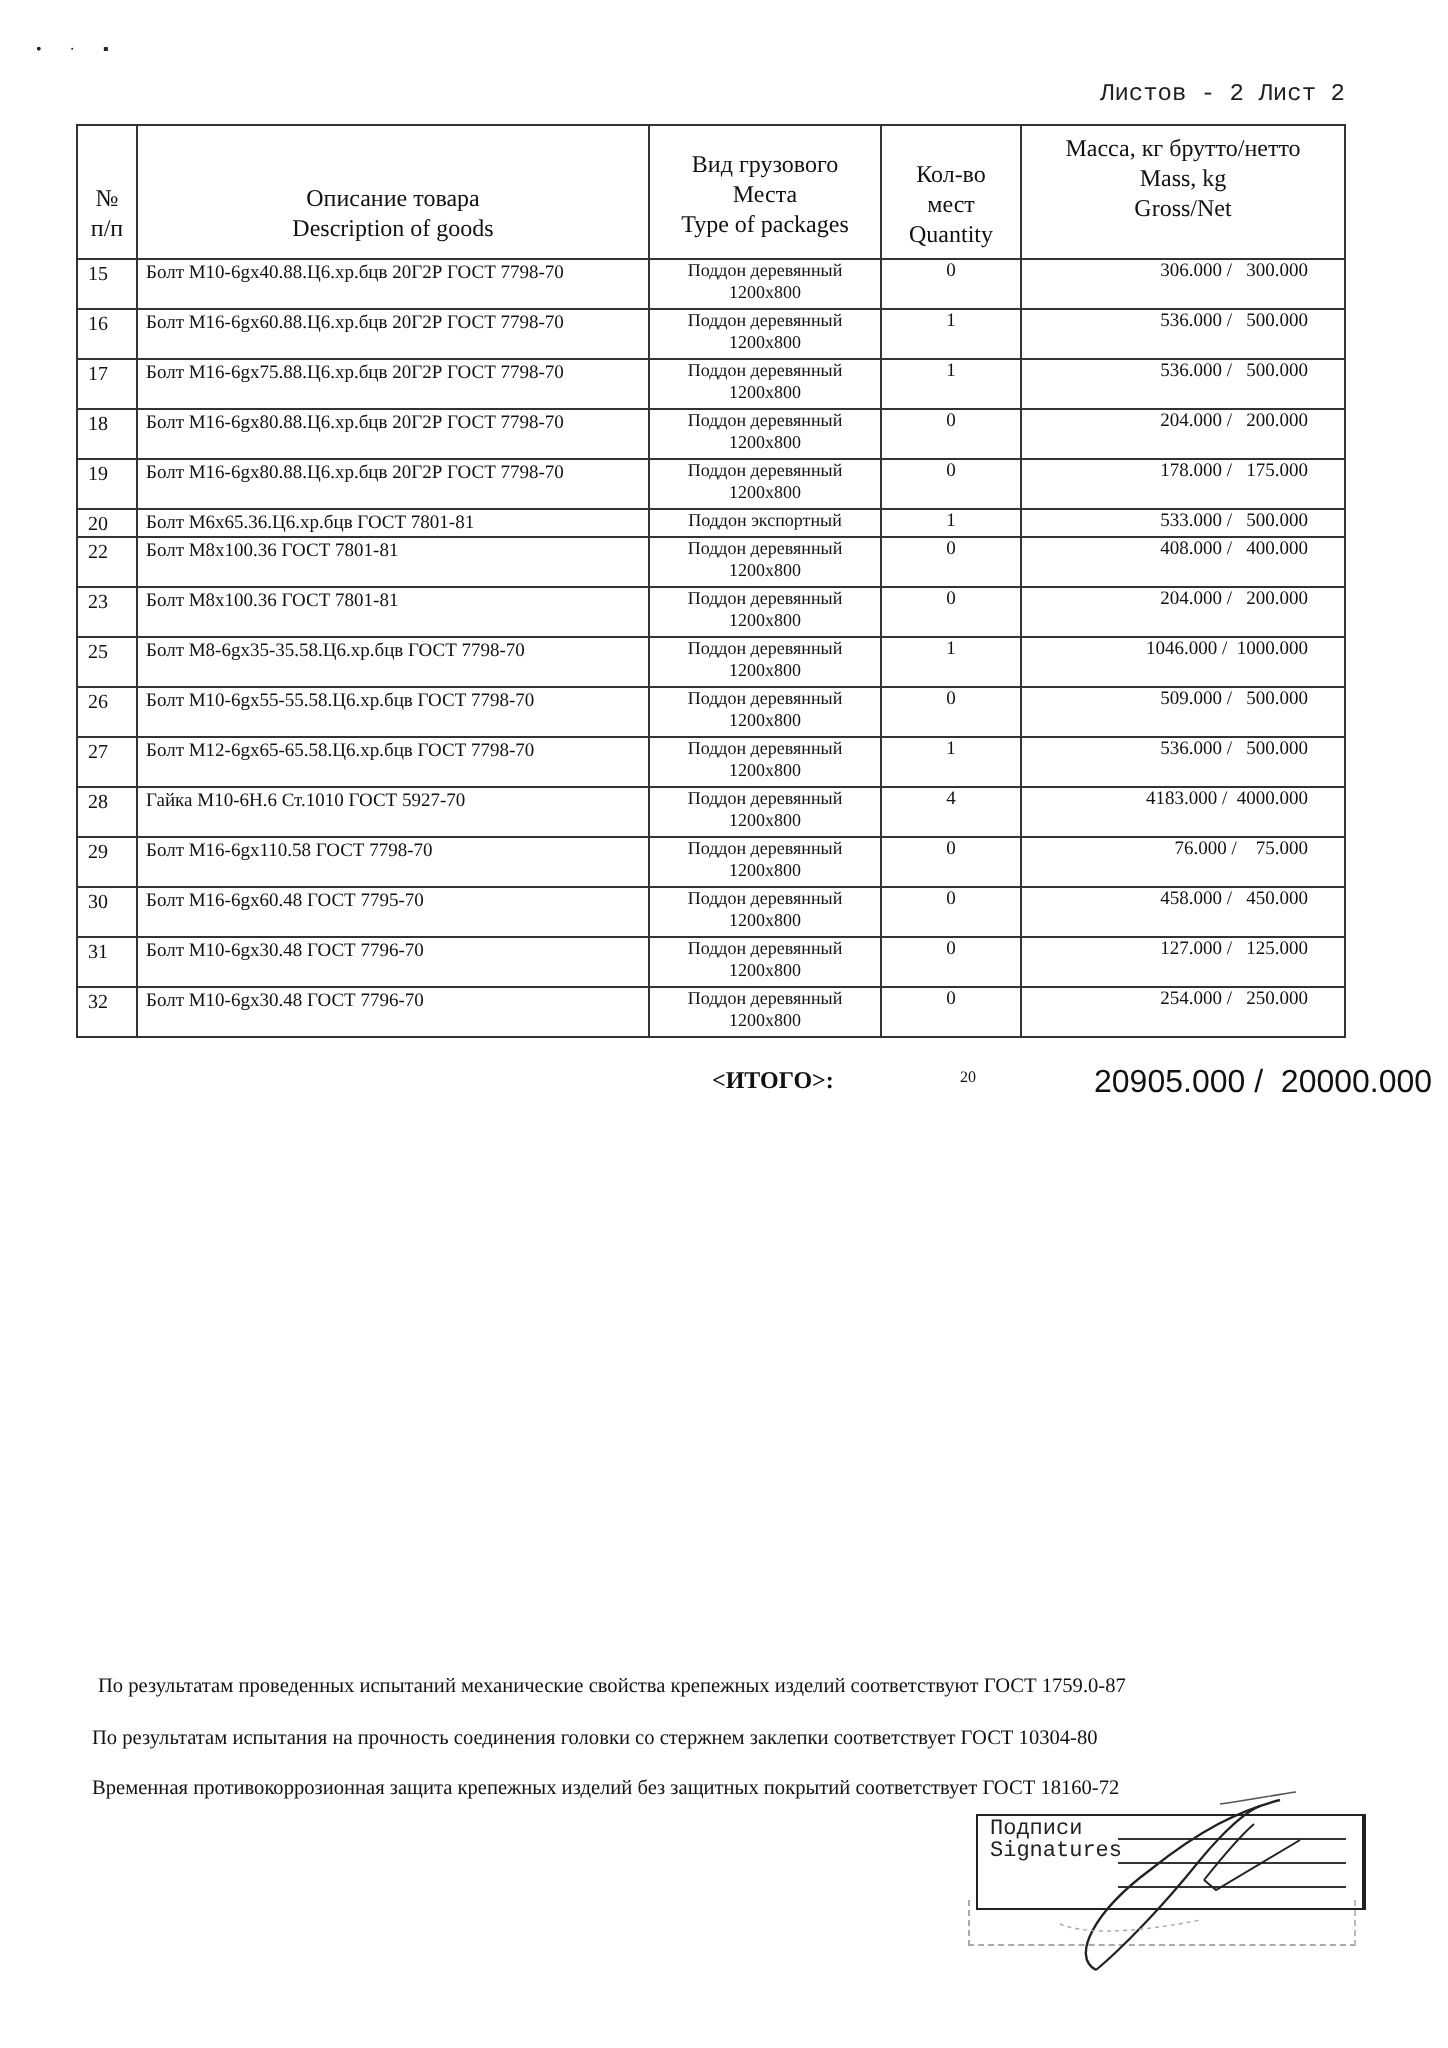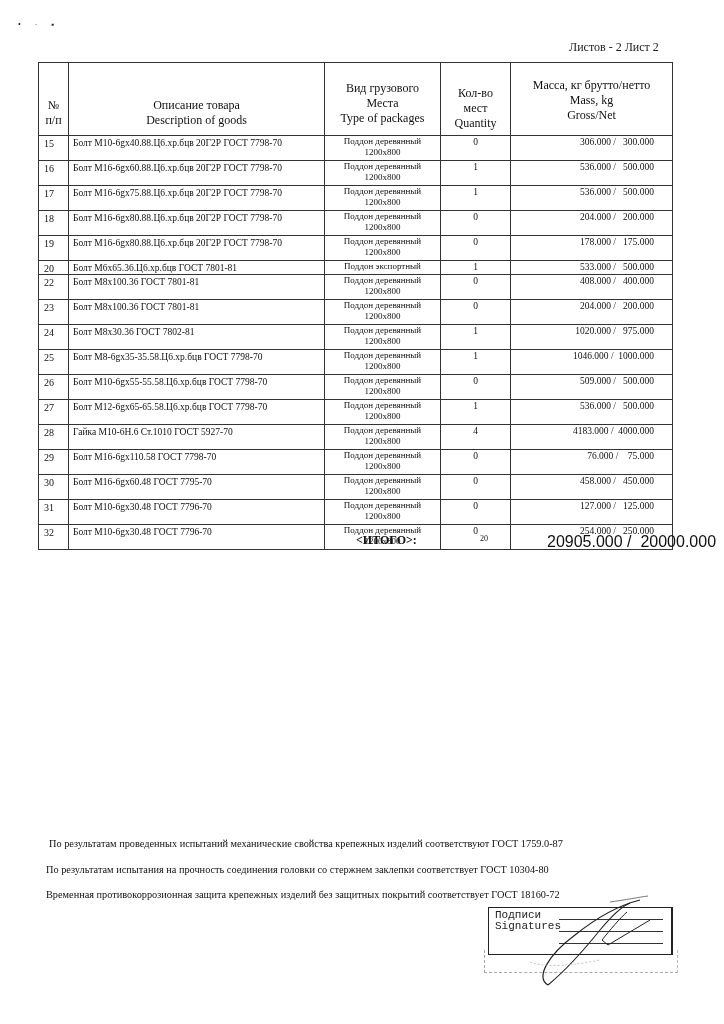--- a/index.html
+++ b/index.html
@@ -2,57 +2,57 @@
 <html><head>
 <meta charset="utf-8">
 <style>
   html, body { margin: 0; padding: 0; background: #ffffff; }
   body {
     width: 724px; height: 1024px; position: relative; overflow: hidden;
     font-family: "Liberation Serif", "DejaVu Serif", serif; color: #111;
   }
   .specks { position: absolute; left: 18px; top: 20px; font-size: 8px; color: #222; letter-spacing: 6px; }
   .sheet-info {
-    position: absolute; left: 569px; top: 40px;
-    font-family: Liberation Serif, serif;
+    position: absolute; left: 550px; top: 40px;
+    font-family: Liberation Mono, monospace;
     font-size: 12px; color: #222; white-space: nowrap;
   }
   table.goods {
     position: absolute; left: 38px; top: 62px; width: 634px;
     border-collapse: collapse; table-layout: fixed;
   }
   table.goods td, table.goods th {
     border: 1px solid #333; padding: 0; vertical-align: top;
     font-weight: normal; overflow: hidden;
   }
   table.goods thead th {
     height: 57px; vertical-align: bottom; text-align: center;
     font-size: 12px; line-height: 15px; padding-bottom: 7px;
   }
-  table.goods thead th.mass { vertical-align: top; padding-top: 15px; padding-bottom: 0; }
+  table.goods thead th.mass { vertical-align: top; padding-top: 4px; padding-bottom: 0; }
   table.goods thead th.pkg { padding-bottom: 9px; }
   table.goods thead th.qty { padding-bottom: 4px; }
   table.goods tbody td { font-size: 9.5px; line-height: 11px; height: 22px; }
   table.goods tbody tr.short td { height: 10px; }
   td.num { text-align: left; padding-left: 5px !important; padding-top: 2px !important; font-size: 10px !important; }
   td.desc { padding-left: 4px !important; padding-top: 2px !important; white-space: nowrap; }
   td.pkg { text-align: center; padding-top: 0px !important; font-size: 9px !important; line-height: 10.5px !important; }
   td.qty { text-align: center; padding-top: 1px !important; }
   td.mass { text-align: right; padding-right: 18px !important; padding-top: 1px !important; white-space: pre; }
   .totals {
     position: absolute; top: 533px; left: 0; width: 600px; height: 16px;
   }
   .totals .label { position: absolute; left: 356px; top: 0; font-size: 12px; font-weight: bold; }
   .totals .qty { position: absolute; left: 480px; top: 1px; font-size: 8px; }
   .totals .mass { position: absolute; left: 547px; top: 0; font-size: 16px; font-family: "Liberation Sans", "DejaVu Sans", sans-serif; white-space: pre; }
   .notes { position: absolute; left: 0; top: 0; width: 724px; }
   .note { position: absolute; font-size: 10.3px; white-space: nowrap; }
   .sig-box {
     position: absolute; left: 488px; top: 907px; width: 182px; height: 46px;
-    border: 1px solid #222; border-right-width: 2px;
+    border: 1px solid #222; border-right-width: 2px; padding-left: 10px;
   }
   .sig-label {
     position: absolute; left: 6px; top: 2px;
     font-family: "Liberation Mono", "DejaVu Sans Mono", monospace;
     font-size: 11px; line-height: 11px; color: #222; white-space: pre;
   }
   .sig-line { position: absolute; left: 70px; right: 8px; border-top: 1px solid #333; }
   .stamp-dashed {
     position: absolute; left: 484px; top: 950px; width: 192px; height: 22px;
     border-left: 1px dashed #aaa; border-bottom: 1px dashed #aaa; border-right: 1px dashed #bbb;
@@ -175,30 +175,20 @@
     <td class="num">23</td>
     <td class="desc">Болт М8х100.36 ГОСТ 7801-81</td>
     <td class="pkg">
       <div>Поддон деревянный</div>
       <div>1200x800</div>
     </td>
     <td class="qty">0</td>
     <td class="mass">204.000 /   200.000</td>
   </tr>
       <tr>
-    <td class="num">24</td>
-    <td class="desc">Болт М8х30.36 ГОСТ 7802-81</td>
-    <td class="pkg">
-      <div>Поддон деревянный</div>
-      <div>1200x800</div>
-    </td>
-    <td class="qty">1</td>
-    <td class="mass">1020.000 /   975.000</td>
-  </tr>
-      <tr>
     <td class="num">25</td>
     <td class="desc">Болт М8-6gx35-35.58.Ц6.хр.бцв ГОСТ 7798-70</td>
     <td class="pkg">
       <div>Поддон деревянный</div>
       <div>1200x800</div>
     </td>
     <td class="qty">1</td>
     <td class="mass">1046.000 /  1000.000</td>
   </tr>
       <tr>

